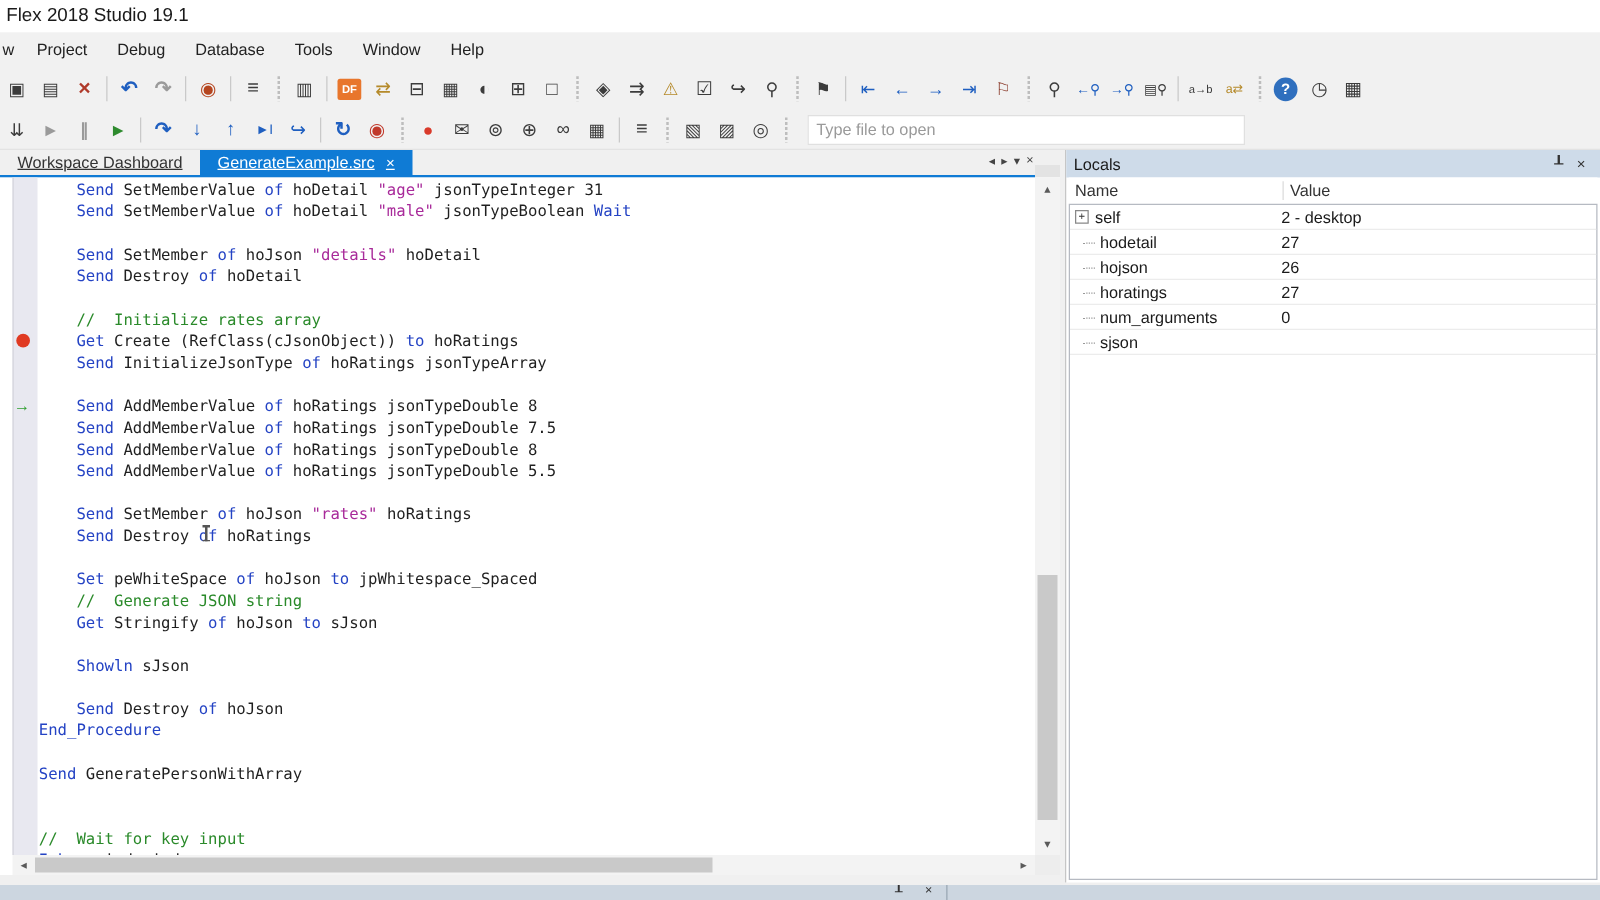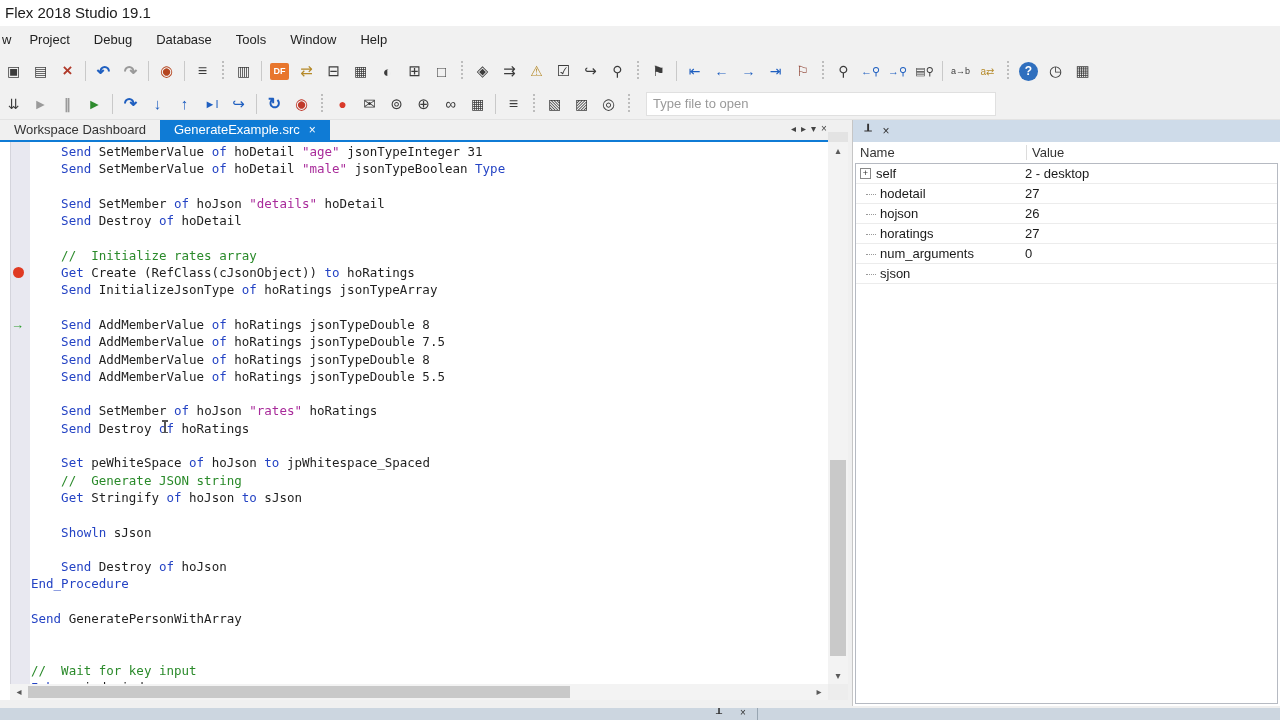--- a/index.html
+++ b/index.html
@@ -24,21 +24,21 @@
              background-size:2px 100%;background-repeat:no-repeat;background-position:center;}
   .tb-df{width:19px;height:17px;background:#e8762c;color:#fff;font-size:9px;font-weight:bold;
          display:flex;align-items:center;justify-content:center;border-radius:2px;margin:0 4px;}
   .tb-help{width:19px;height:19px;background:#2f6fbe;color:#fff;border-radius:50%;font-size:12px;
            font-weight:bold;display:flex;align-items:center;justify-content:center;margin:0 4px;}
   .file-open{margin-left:10px;width:336px;height:22px;border:1px solid #e0e0e0;background:#fff;
              font-size:13px;padding:0 6px;color:#a21caf;font-family:"Liberation Sans",sans-serif;}
   .file-open::placeholder{color:#9a9a9a;}
   
   .tabstrip{position:absolute;left:0;top:120px;width:848px;height:20px;background:#f0f0f0;}
-  .tab{position:absolute;top:0;height:20px;line-height:20px;font-size:13px;padding:0 14px;cursor:default;}
+  .tab{position:absolute;top:0;height:20px;line-height:20px;font-size:13px;padding:0 14px;cursor:default;text-decoration:underline;}
   .tab.inactive{left:0;color:#333;}
   .tab.active{left:160px;background:#0f7bd5;color:#fff;display:flex;align-items:center;}
   .tabclose{margin-left:9px;font-size:12px;}
   .tabctrls{position:absolute;left:791px;top:3px;display:flex;gap:5px;color:#444;font-size:10px;}
   .tabctrls span{cursor:default;}
   .tab-underline{position:absolute;left:0;top:20px;width:828px;height:2px;background:#0f7bd5;}
   .tab-corner{position:absolute;left:828px;top:12px;width:20px;height:10px;background:#e3e3e3;}
   
   .editor{position:absolute;left:0;top:142px;width:848px;height:558px;background:#fff;}
   .gutter{position:absolute;left:10px;top:0;width:20px;height:542px;background:#e8e8f0;
@@ -202,21 +202,21 @@
   <div class="tab-underline"></div>
   <div class="tab-corner"></div>
 </div>
 
 <div class="editor">
   <div class="gutter"></div>
   <div class="bp" id="bpmark" style="top: 125.1px;"></div>
   <div class="curarrow" id="curmark" style="top: 176px;">→</div>
   <div class="code" id="code">
       <div class="code-line"><span class="tok-t">    </span><span class="tok-k">Send</span><span class="tok-t"> SetMemberValue </span><span class="tok-k">of</span><span class="tok-t"> hoDetail </span><span class="tok-s">"age"</span><span class="tok-t"> jsonTypeInteger 31</span></div>
-      <div class="code-line"><span class="tok-t">    </span><span class="tok-k">Send</span><span class="tok-t"> SetMemberValue </span><span class="tok-k">of</span><span class="tok-t"> hoDetail </span><span class="tok-s">"male"</span><span class="tok-t"> jsonTypeBoolean </span><span class="tok-k">Type</span></div>
+      <div class="code-line"><span class="tok-t">    </span><span class="tok-k">Send</span><span class="tok-t"> SetMemberValue </span><span class="tok-k">of</span><span class="tok-t"> hoDetail </span><span class="tok-s">"male"</span><span class="tok-t"> jsonTypeBoolean </span><span class="tok-k">Wait</span></div>
       <div class="code-line"></div>
       <div class="code-line"><span class="tok-t">    </span><span class="tok-k">Send</span><span class="tok-t"> SetMember </span><span class="tok-k">of</span><span class="tok-t"> hoJson </span><span class="tok-s">"details"</span><span class="tok-t"> hoDetail</span></div>
       <div class="code-line"><span class="tok-t">    </span><span class="tok-k">Send</span><span class="tok-t"> Destroy </span><span class="tok-k">of</span><span class="tok-t"> hoDetail</span></div>
       <div class="code-line"></div>
       <div class="code-line"><span class="tok-t">    </span><span class="tok-c">//  Initialize rates array</span></div>
       <div class="code-line"><span class="tok-t">    </span><span class="tok-k">Get</span><span class="tok-t"> Create (RefClass(cJsonObject)) </span><span class="tok-k">to</span><span class="tok-t"> hoRatings</span></div>
       <div class="code-line"><span class="tok-t">    </span><span class="tok-k">Send</span><span class="tok-t"> InitializeJsonType </span><span class="tok-k">of</span><span class="tok-t"> hoRatings jsonTypeArray</span></div>
       <div class="code-line"></div>
       <div class="code-line"><span class="tok-t">    </span><span class="tok-k">Send</span><span class="tok-t"> AddMemberValue </span><span class="tok-k">of</span><span class="tok-t"> hoRatings jsonTypeDouble 8</span></div>
       <div class="code-line"><span class="tok-t">    </span><span class="tok-k">Send</span><span class="tok-t"> AddMemberValue </span><span class="tok-k">of</span><span class="tok-t"> hoRatings jsonTypeDouble 7.5</span></div>
@@ -250,20 +250,21 @@
   <div class="hscroll">
     <div class="sarrow ha-l">◂</div>
     <div class="hthumb"></div>
     <div class="sarrow ha-r">▸</div>
   </div>
   <div class="corner"></div>
 </div>
 
 <div class="locals">
   <div class="loc-header">
+    <span class="loc-title">Locals</span>
     <span class="loc-pin">┸</span>
     <span class="loc-close">×</span>
   </div>
   <div class="loc-cols">
     <span class="loc-col-name">Name</span>
     <span class="loc-col-value">Value</span>
   </div>
   <div class="loc-body" id="locbody">
       <div class="loc-row">
         <div class="loc-name">

